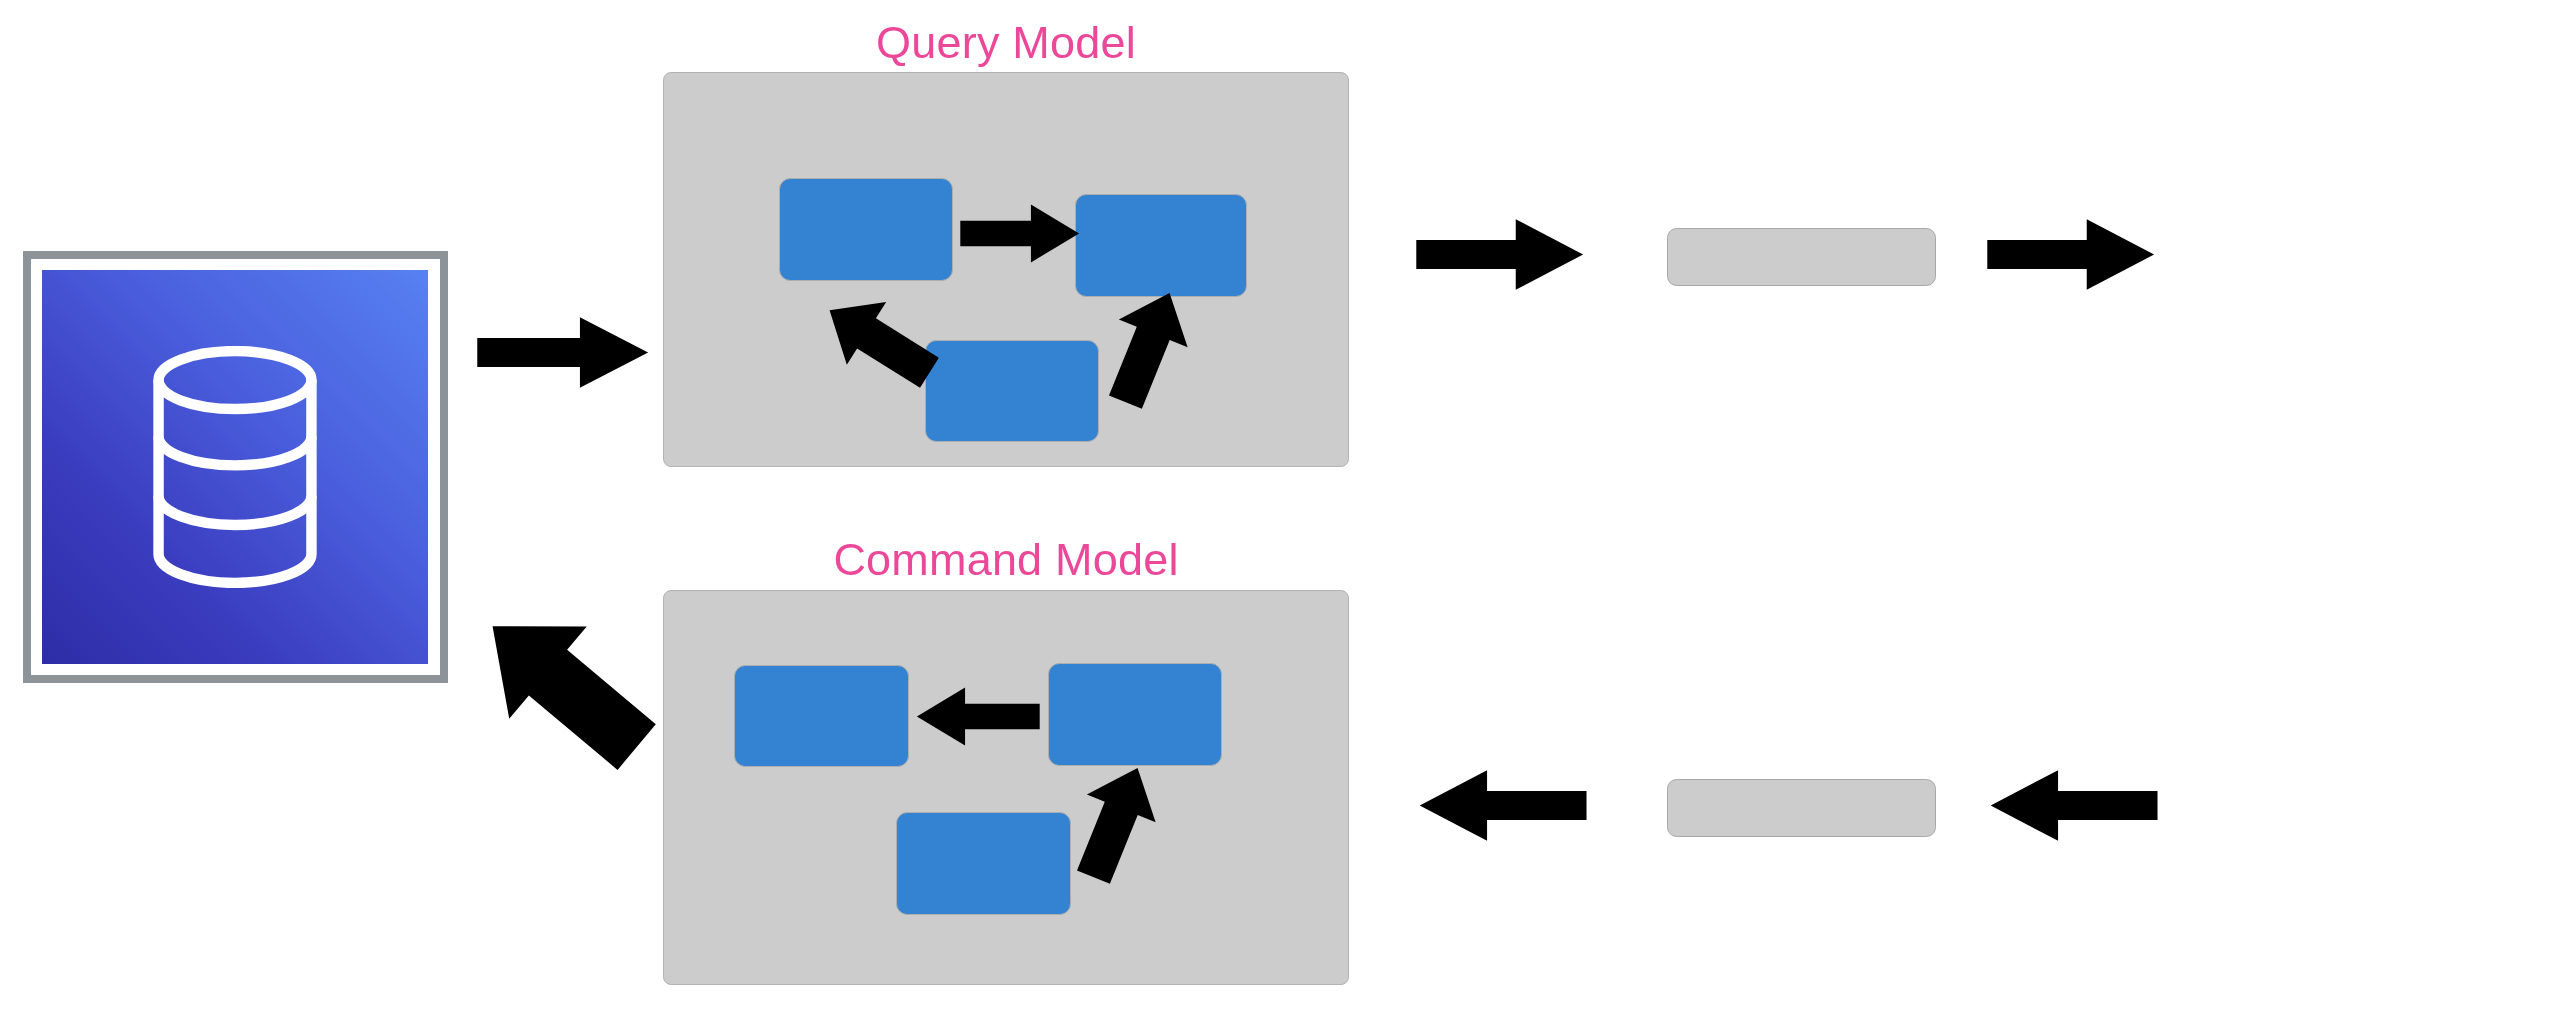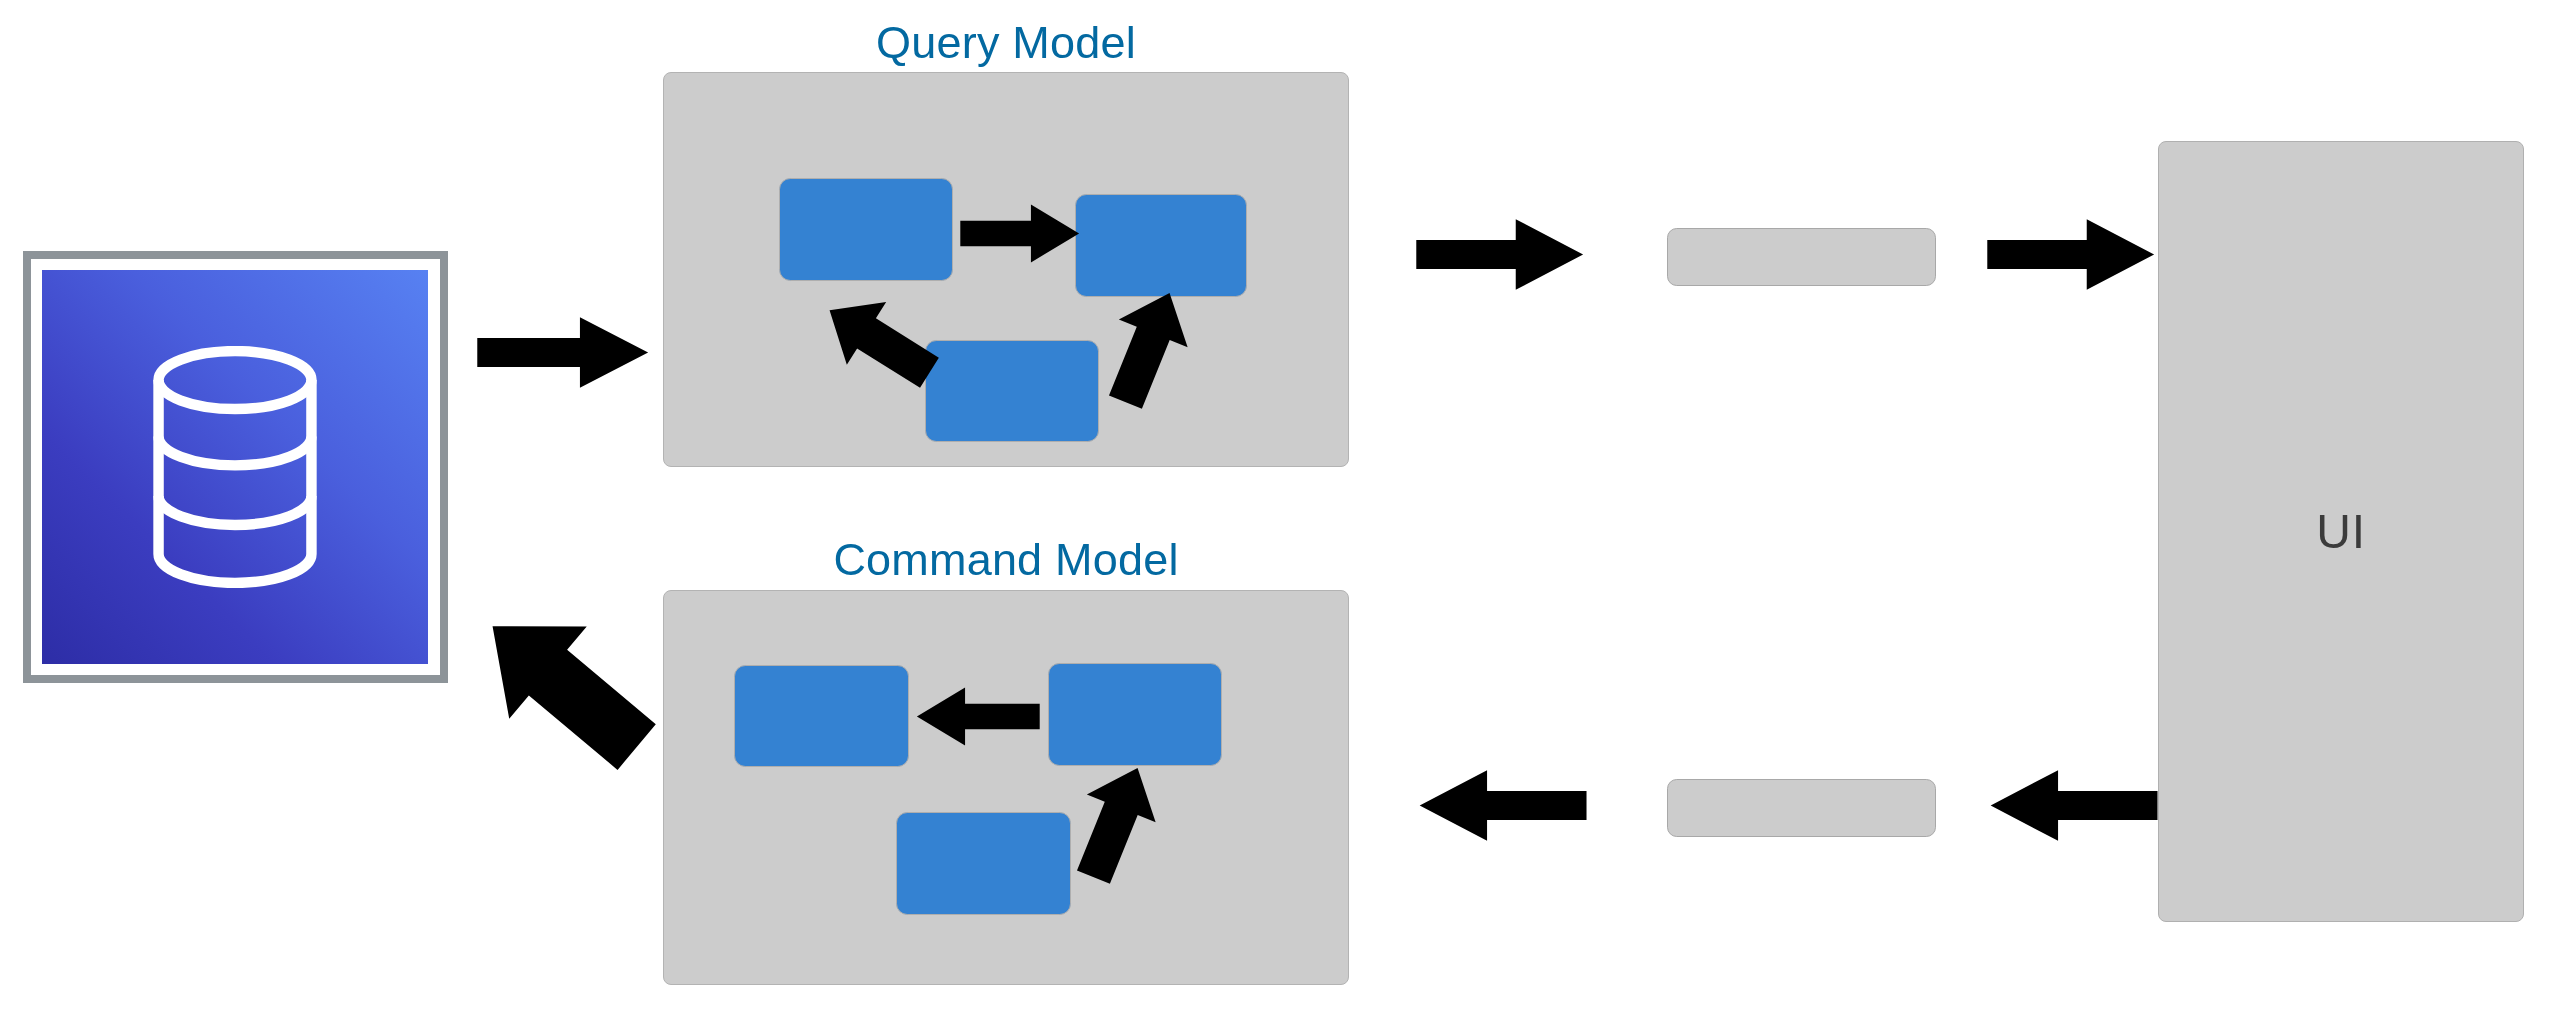--- a/index.html
+++ b/index.html
@@ -15,21 +15,21 @@
     position: relative;
     width: 2576px;
     height: 1016px;
     background: #ffffff;
     overflow: hidden;
   }
 
   
   .diagram-label {
     position: absolute;
-    color: #0369a1;
+    color: #ec4899;
     font-family: "Liberation Sans", sans-serif;
     font-size: 45px;
     font-weight: 400;
     line-height: 1.1;
     white-space: nowrap;
     text-align: center;
     letter-spacing: 0.2px;
   }
 
   
@@ -225,18 +225,15 @@
   </div>
 
   <div class="svc-pill" style="left:1667px; top:779px; width:269px; height:58px;"></div>
 
   <div class="arrow" style="left:1416px; top:767px; width:171px; height:77px;">
     <svg width="171" height="77" viewBox="0 0 212 96">
       <path d="M212 30 L88 30 L88 4 L4 48 L88 92 L88 66 L212 66 Z" fill="#000000"></path>
     </svg>
   </div>
 
-  <div class="ui-panel" style="left:2158px; top:141px; width:366px; height:781px;">
-    <span class="ui-panel-label">UI</span>
-  </div>
 
 </div>
 
 
 </body></html>

